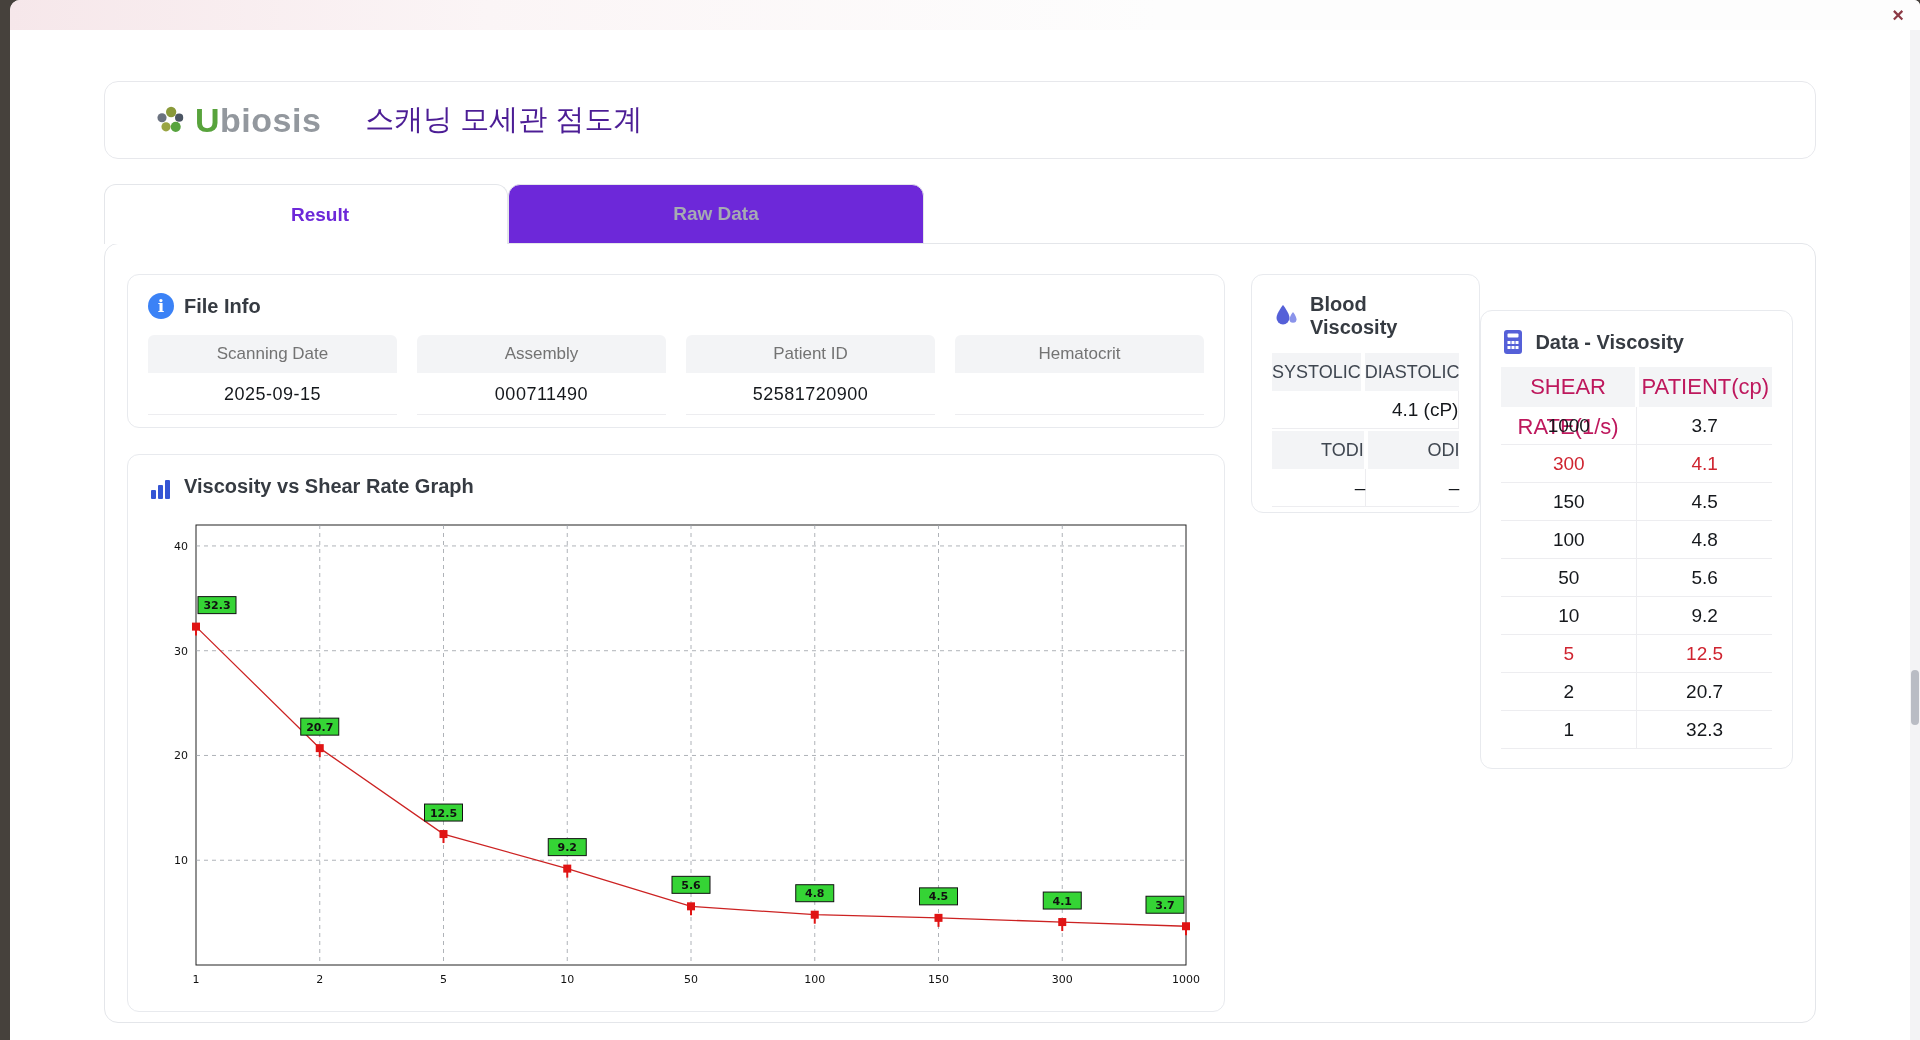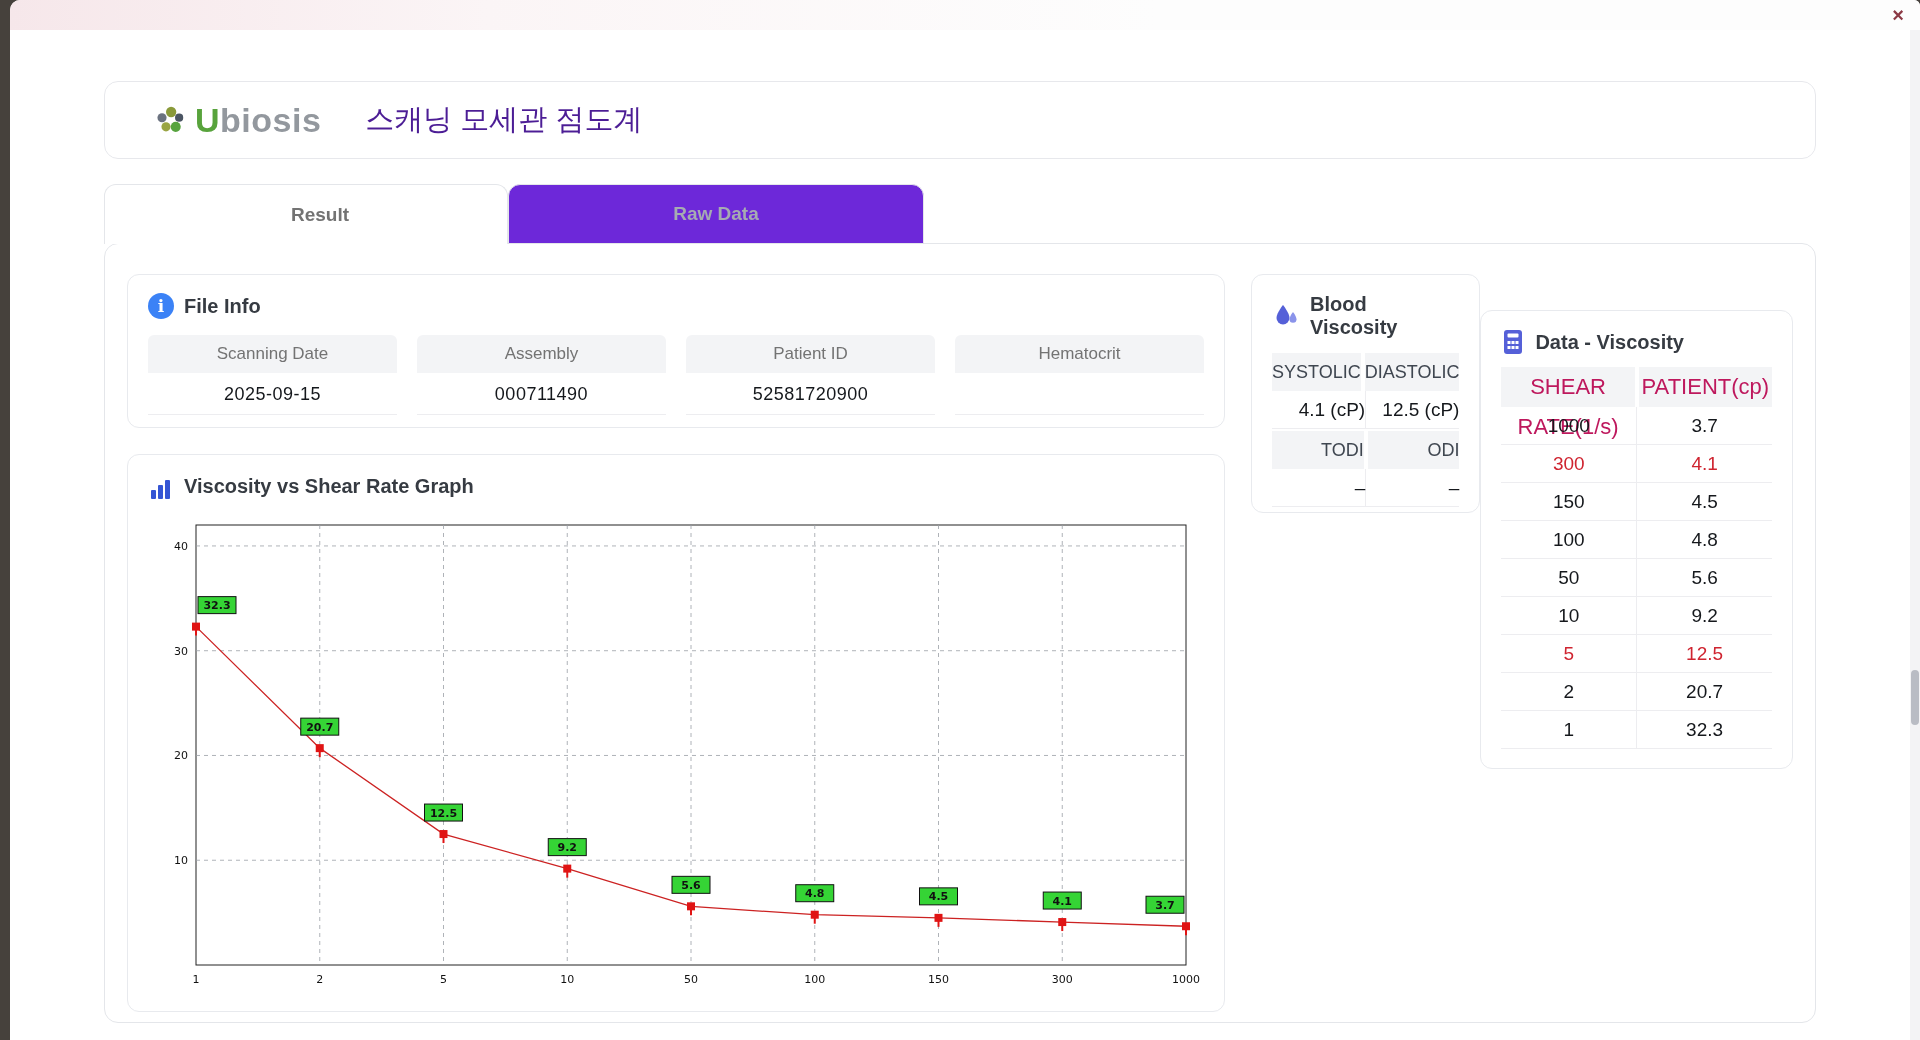--- a/index.html
+++ b/index.html
@@ -24,21 +24,21 @@
   .brand-text { font-size:34px; font-weight:bold; letter-spacing:0.5px; }
   .brand-first { color:#58a33c; }
   .brand-rest { color:#93989e; font-weight:600; }
   .app-title { margin-left:44px; font-size:29px; font-weight:normal; color:#4c1d95; }
 
   
   .tab-bar { margin:25px 0 -1px 94px; display:flex; position:relative; z-index:2; }
   .tab { width:404px; height:60px; display:flex; align-items:center; justify-content:center;
          font-size:19px; font-weight:bold; border:1px solid #e4e6ea; border-bottom:none;
          border-top-left-radius:12px; border-top-right-radius:12px; }
-  .tab.active { background:#ffffff; color:#737373;padding-left:28px; }
+  .tab.active { background:#ffffff; color:#6d28d9;padding-left:28px; }
   .tab.inactive { background:#6d28d9; color:#a6abb2; width:416px; border-bottom:1px solid #e4e6ea; }
 
   
   .content { width:1712px; height:780px; margin-left:94px; border:1px solid #e4e6ea; border-radius:14px;
              background:#fff; padding:30px 22px 12px 22px; display:flex; gap:26px; }
   .col-left { width:1098px; display:flex; flex-direction:column; }
   .col-right { width:544px; display:flex; flex-direction:row; }
 
   .panel { border:1px solid #e8eaee; border-radius:12px; background:#fff; }
   .panel-title-row { display:flex; align-items:center; gap:10px; }
@@ -234,21 +234,20 @@
           </span>
           <span class="panel-title">Blood Viscosity</span>
         </div>
         <div class="bv-grid">
             <div class="bv-row head">
        <div class="bv-cell">SYSTOLIC</div>
        <div class="bv-cell">DIASTOLIC</div>
      </div>
      <div class="bv-row vals">
        <div class="bv-cell">4.1 (cP)</div>
-       <div class="bv-cell">12.5 (cP)</div>
      </div>
             <div class="bv-row head">
        <div class="bv-cell">TODI</div>
        <div class="bv-cell">ODI</div>
      </div>
      <div class="bv-row vals">
        <div class="bv-cell">–</div>
        <div class="bv-cell">–</div>
      </div>
           </div>

